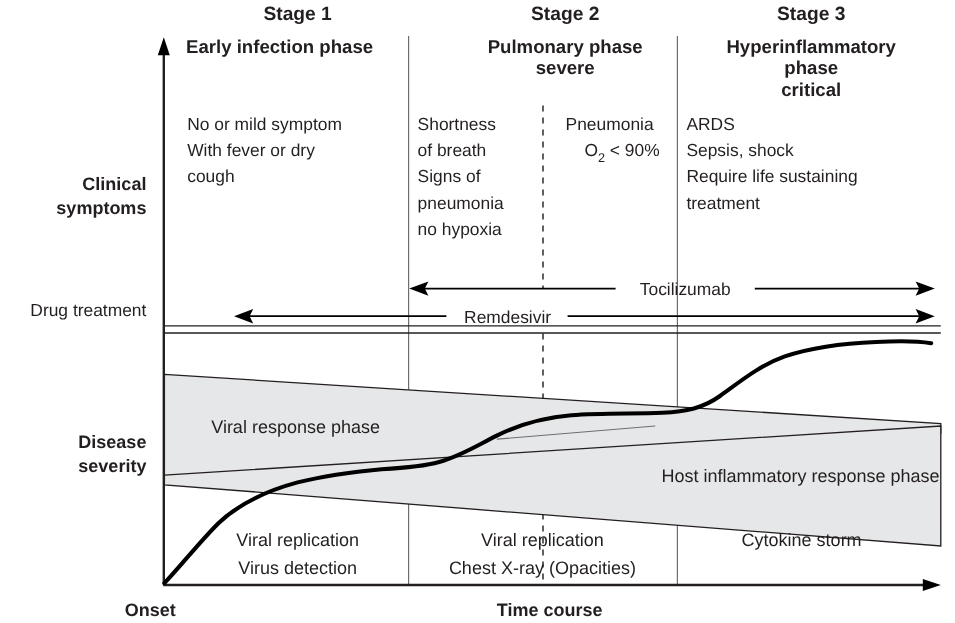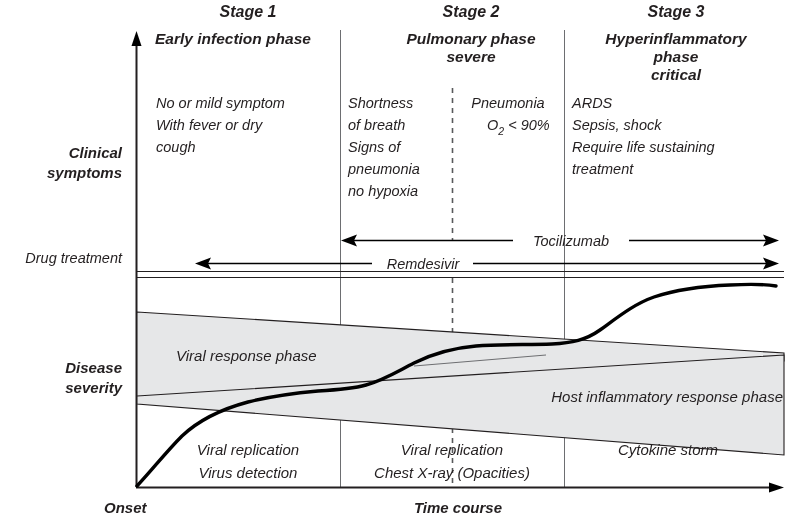--- a/index.html
+++ b/index.html
@@ -1,18 +1,18 @@
 <!DOCTYPE html>
 <html><head>
 <meta charset="utf-8">
 <style>
   html,body{margin:0;padding:0;background:#ffffff;}
   body{width:796px;height:519px;overflow:hidden;
        font-family:"Liberation Sans","DejaVu Sans",sans-serif;color:#000;}
-  #stage{position:relative;width:796px;height:519px;font-style:italic;}
+  #stage{position:relative;width:796px;height:519px;}
   svg{display:block;}
   .txt{fill:#231f20;font-family:"Liberation Sans","DejaVu Sans",sans-serif;}
   .hdr{font-size:16px;font-weight:700;}
   .sub{font-size:15.5px;font-weight:700;}
   .body{font-size:14.5px;font-weight:400;}
   .axlbl{font-size:15px;font-weight:700;}
   .drug{font-size:14.5px;font-weight:400;}
   .phase{font-size:15px;font-weight:400;}
   .ln{stroke:#231f20;fill:none;}
   .thin{stroke:#6d6e71;stroke-width:1;}

